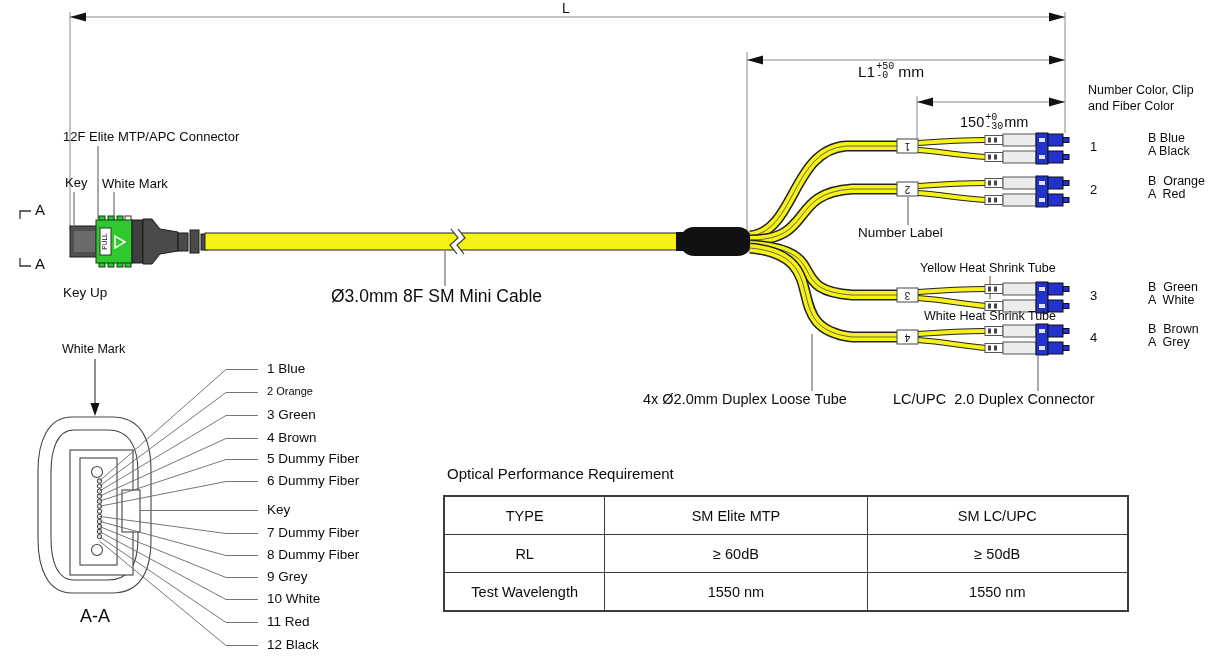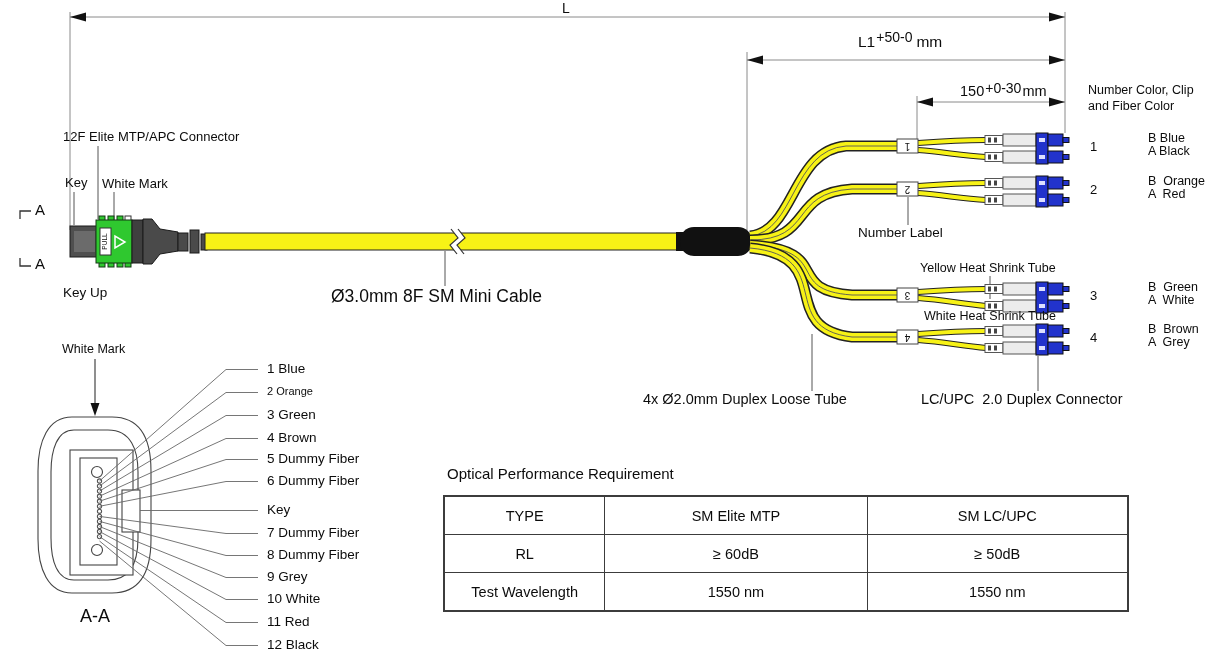--- a/index.html
+++ b/index.html
@@ -1,21 +1,21 @@
 <!DOCTYPE html>
 <html><head>
 <meta charset="utf-8">
 <style>
   html,body{margin:0;padding:0;background:#fff;}
   #stage{position:relative;width:1214px;height:659px;background:#fff;overflow:hidden;
          font-family:"Liberation Sans", sans-serif;color:#0c0c0c;}
   #art{position:absolute;left:0;top:0;}
   .lbl{position:absolute;white-space:pre;font-size:13px;line-height:1.1;color:#0c0c0c;}
-  .dim{display:flex;align-items:flex-start;}
-  .tol{display:inline-flex;font-size:14px;line-height:9px;margin:0 1px;}
+  .dim{display:flex;align-items:flex-end;margin-top:29px;}
+  .tol{display:inline-flex;flex-direction:column;font-size:10px;line-height:9px;margin:0 1px;font-family:Liberation Mono, monospace;}
   .big{font-size:17.5px;}
   .med{font-size:14.5px;}
   .sm{font-size:12.5px;}
   .leg-ba{font-size:12.5px;line-height:13px;margin-left:20px;}
   #perf-table{position:absolute;left:443px;top:495px;width:686px;border-collapse:collapse;}
   #perf-table td{border:1px solid #3c3c3c;text-align:center;font-size:14.5px;
                  font-family:"Liberation Sans", sans-serif;color:#0c0c0c;height:37px;padding:0;}
   #perf-table{border:2px solid #3c3c3c;}
   #perf-table td.c0{width:160px;}
   #perf-table td.c1{width:263px;}
@@ -298,21 +298,21 @@
 <div class="lbl" style="left:102px;top:177px;">White Mark</div>
 <div class="lbl" style="left:35px;top:202px;font-size:15px;">A</div>
 <div class="lbl" style="left:35px;top:256px;font-size:15px;">A</div>
 <div class="lbl" style="left:63px;top:286px;font-size:13.5px;">Key Up</div>
 <div class="lbl big" style="left:331px;top:287px;">Ø3.0mm 8F SM Mini Cable</div>
 
 <div class="lbl" style="left:858px;top:226px;font-size:13.5px;">Number Label</div>
 <div class="lbl sm" style="left:920px;top:262px;">Yellow Heat Shrink Tube</div>
 <div class="lbl sm" style="left:924px;top:310px;">White Heat Shrink Tube</div>
 <div class="lbl med" style="left:643px;top:392px;">4x Ø2.0mm Duplex Loose Tube</div>
-<div class="lbl med" style="left:893px;top:392px;margin-left:28px;">LC/UPC  2.0 Duplex Connector</div>
+<div class="lbl med" style="left:893px;top:392px;">LC/UPC  2.0 Duplex Connector</div>
 
 <div class="lbl" style="left:1090px;top:140px;">1</div>
 <div class="lbl leg-ba" style="left:1128px;top:132px;">B Blue</div>
 <div class="lbl leg-ba" style="left:1128px;top:145px;">A Black</div>
 
 <div class="lbl" style="left:1090px;top:183px;">2</div>
 <div class="lbl leg-ba" style="left:1128px;top:175px;">B  Orange</div>
 <div class="lbl leg-ba" style="left:1128px;top:188px;">A  Red</div>
 
 <div class="lbl" style="left:1090px;top:289px;">3</div>

